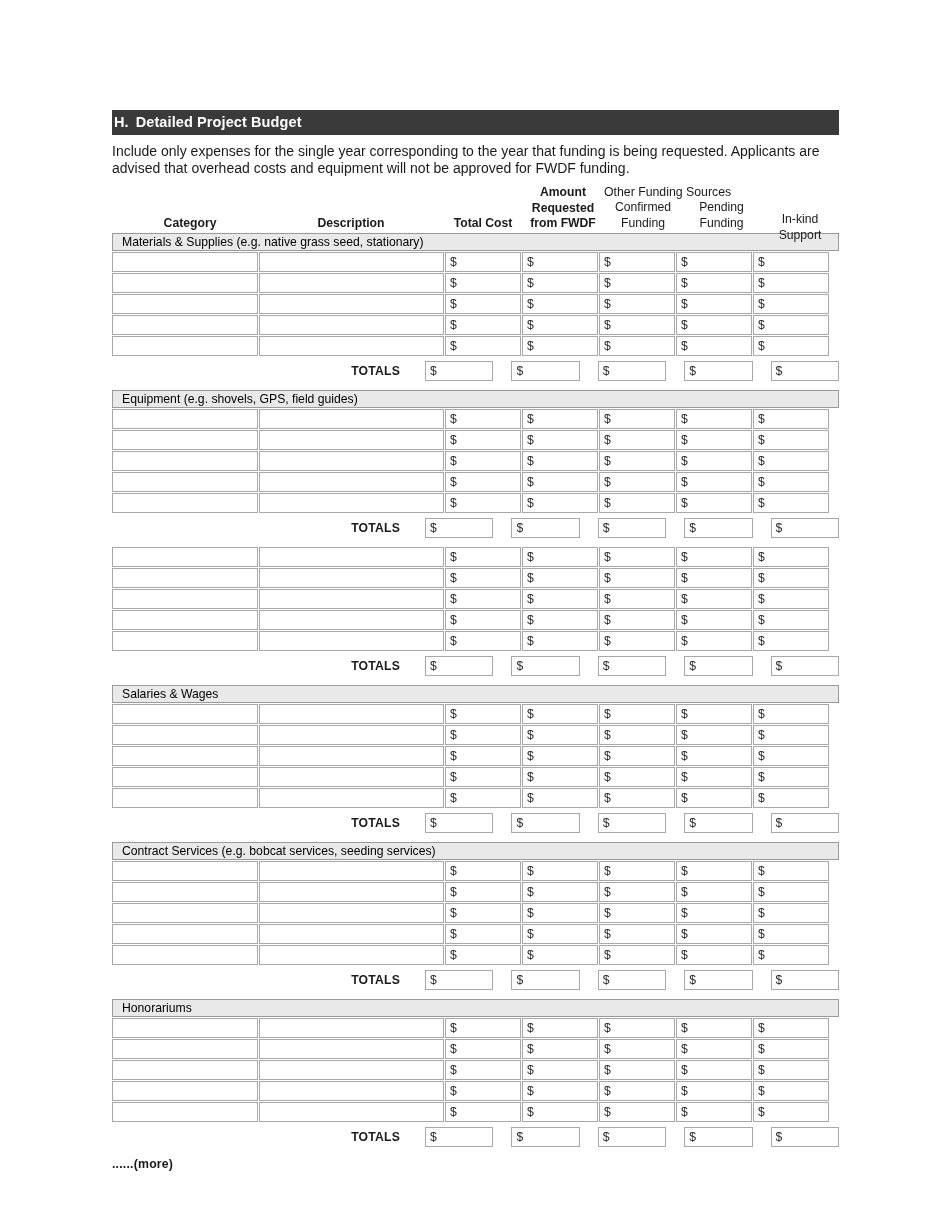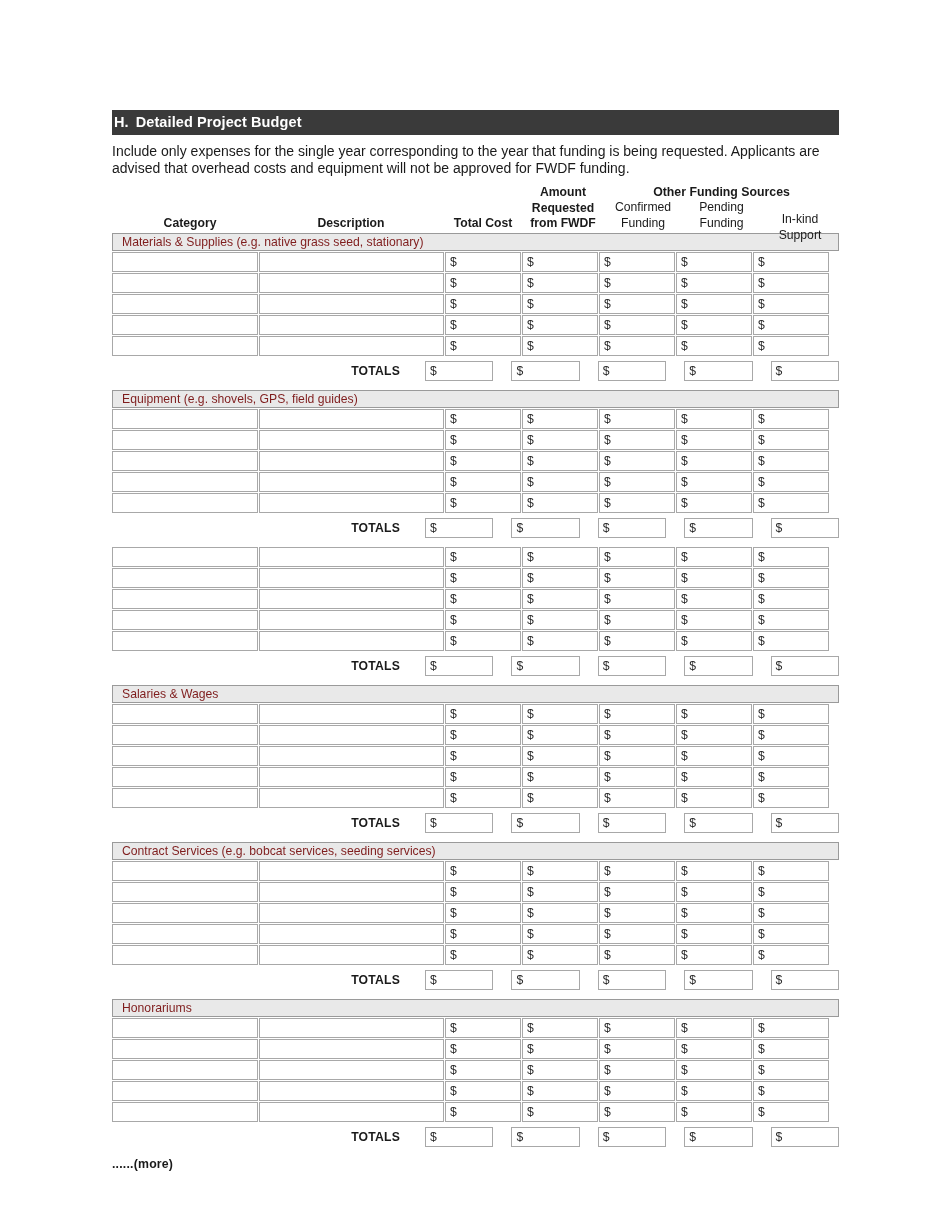--- a/index.html
+++ b/index.html
@@ -52,22 +52,22 @@
     position: relative;
     height: 48px;
     margin-top: 9px;
     font-size: 12.2px;
   }
   .group-label {
     position: absolute;
     top: 0;
     left: 492px;
     width: 235px;
-    text-align: center;
-    font-weight: bold;
+    text-align: left;
+    font-weight: normal;
     font-size: 12.3px;
   }
   .hd {
     position: absolute;
     text-align: center;
     line-height: 15.5px;
   }
   .hd-bold { font-weight: bold; }
   .hd-category { left: 0;   width: 146px; top: 31px; text-align: center; padding-left: 10px;}
   .hd-desc     { left: 146px; width: 186px; top: 31px; }
@@ -80,21 +80,21 @@
   
   .budget-table { width: 727px; }
 
   .cat-strip {
     height: 18px;
     background: #e9e9e9;
     border: 1px solid #9a9a9a;
     font-size: 12.2px;
     line-height: 16px;
     padding-left: 9px;
-    color: #7f1d1d;
+    color: #000000;
     margin-bottom: 1px;
   }
 
   .row {
     display: flex;
     height: 20px;
     margin-bottom: 1px;
   }
   .cell {
     border: 1px solid #a8a8a8;

